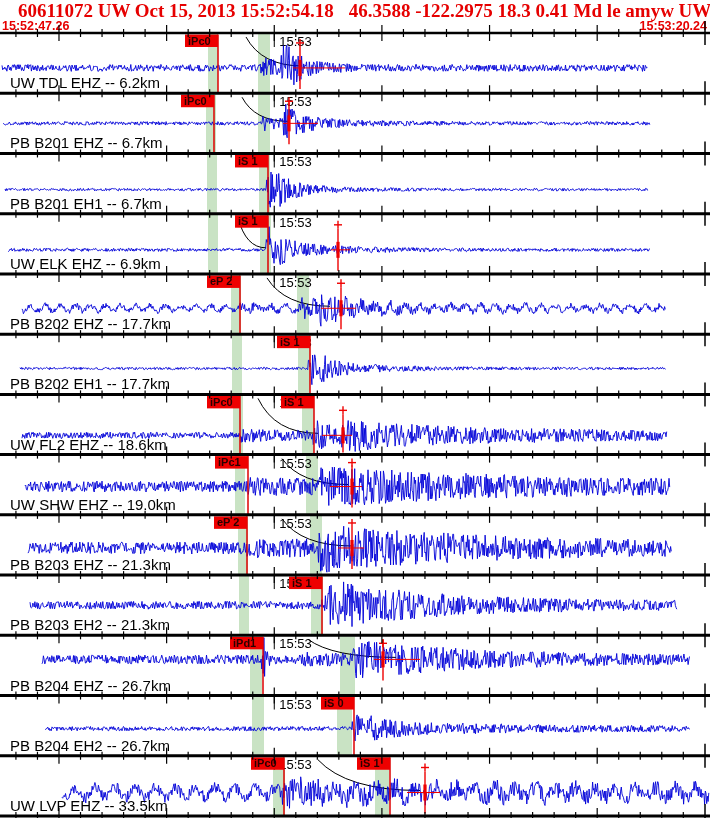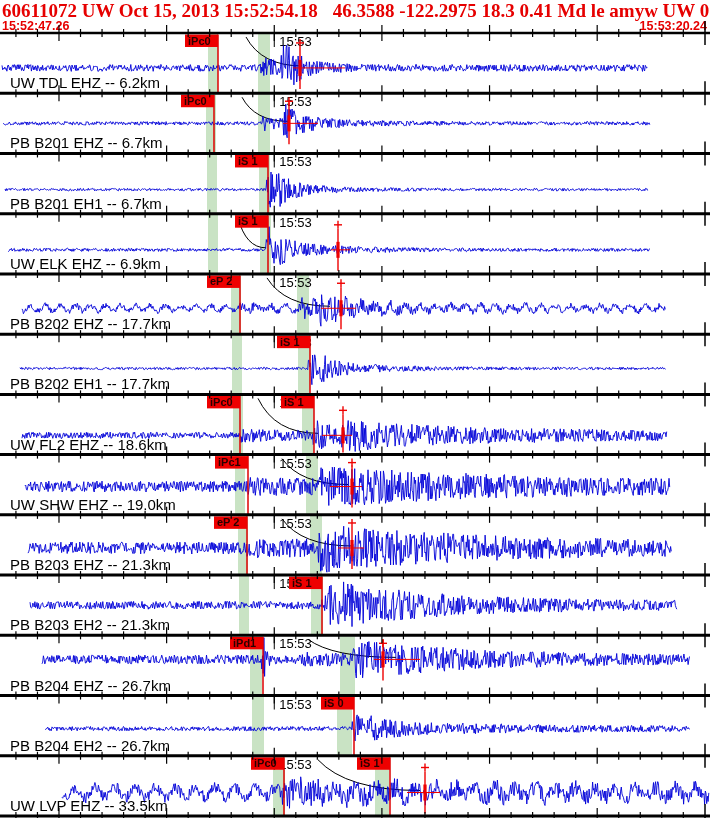--- a/index.html
+++ b/index.html
@@ -1,21 +1,21 @@
 <!DOCTYPE html>
 <html><head>
 <meta charset="utf-8">
 <style>
   html,body{margin:0;padding:0;background:#fff;}
   #app{position:relative;width:710px;height:818px;background:#fff;overflow:hidden;
        font-family:"Liberation Sans",sans-serif;}
   #hdr{position:absolute;left:0;top:0;width:710px;}
   #hdr .l1{display:flex;align-items:baseline;white-space:pre;
     font-family:"Liberation Serif",serif;font-weight:bold;font-size:19px;color:#e60000;
-    padding:0 3px 0 2px;line-height:19px;margin-top:1px;}
+    padding:0 3px 0 18px;line-height:19px;margin-top:1px;}
   #hdr .l1 .mid{margin-left:15px;}
   #hdr .l2{display:flex;justify-content:space-between;font-weight:bold;font-size:12.5px;
     color:#e60000;padding:0 3px 0 2px;line-height:13px;}
   svg{position:absolute;left:0;top:0;}
   text{font-family:"Liberation Sans",sans-serif;}
 </style>
 </head>
 <body>
 
 <div id="app">

